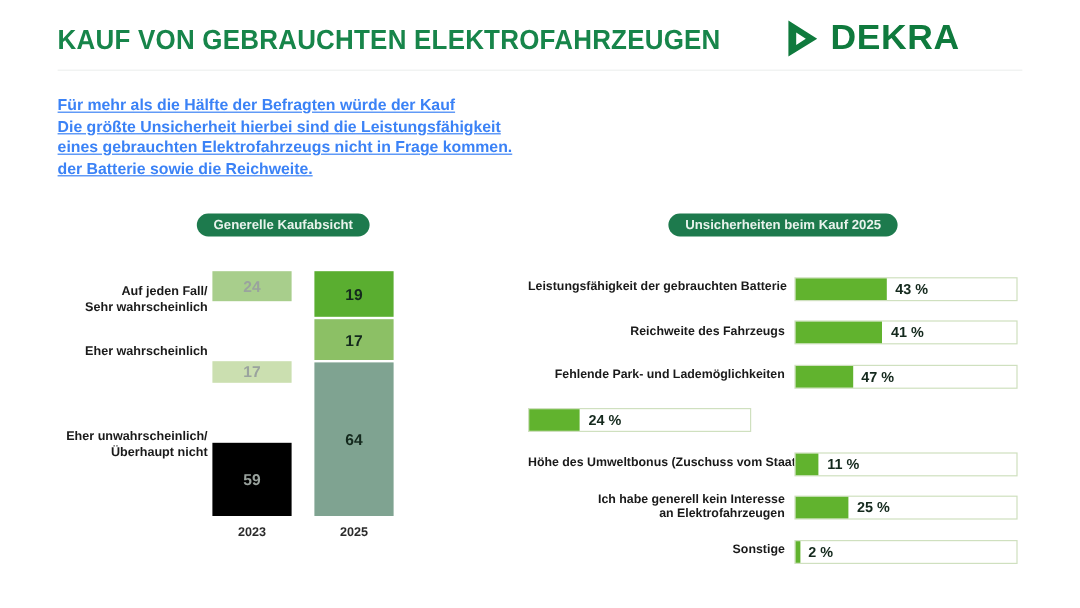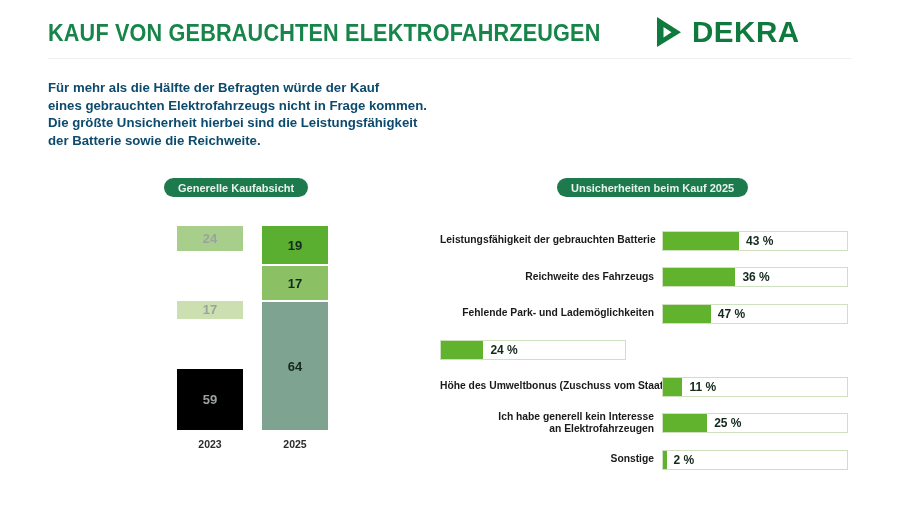--- a/index.html
+++ b/index.html
@@ -27,21 +27,21 @@
   }
   .logo-mark{width:28px;height:32px;display:block;}
   .logo-word{
     font-size:29px;font-weight:700;color:#0f7a3d;letter-spacing:.5px;
     transform:scaleX(1.02);transform-origin:left center;line-height:1;
   }
 
   
   .subtitle{
     position:absolute;left:48px;top:79px;width:470px;
-    font-size:13.2px;font-weight:700;line-height:17.6px;color:#0c4a6e;
+    font-size:13.2px;font-weight:700;line-height:17.6px;color:#3b82f6;text-decoration:underline;
   }
   .subtitle div{white-space:nowrap;}
 
   
   .pill{
     position:absolute;height:19px;border-radius:10px;background:#1d7a4d;
     color:#e9f3ec;font-size:11px;font-weight:700;
     display:flex;align-items:center;justify-content:center;
     padding:0 14px;white-space:nowrap;
   }
@@ -102,29 +102,42 @@
 
   <div class="logo">
     <svg class="logo-mark" viewBox="0 0 28 32">
       <path d="M2 1 L2 31 L26 16.2 L2 1 Z M8.5 11 L16.5 16.2 L8.5 21.5 Z" fill="#0f7a3d"></path>
     </svg>
     <div class="logo-word">DEKRA</div>
   </div>
 
   <div class="subtitle">
     <div>Für mehr als die Hälfte der Befragten würde der Kauf</div>
+    <div>Die größte Unsicherheit hierbei sind die Leistungsfähigkeit</div>
     <div>eines gebrauchten Elektrofahrzeugs nicht in Frage kommen.</div>
-    <div>Die größte Unsicherheit hierbei sind die Leistungsfähigkeit</div>
     <div>der Batterie sowie die Reichweite.</div>
   </div>
 
   <div class="pill pill-left">Generelle Kaufabsicht</div>
   <div class="pill pill-right">Unsicherheiten beim Kauf 2025</div>
 
   <div class="stack-wrap">
+    <div class="cat-labels" id="stack-cat-labels">
+        <div class="cat-label" style="top: 11px;">
+          <span style="display: block;">Auf jeden Fall/</span>
+          <span style="display: block;">Sehr wahrscheinlich</span>
+        </div>
+        <div class="cat-label" style="top: 60.5px;">
+          <span style="display: block;">Eher wahrscheinlich</span>
+        </div>
+        <div class="cat-label" style="top: 132px;">
+          <span style="display: block;">Eher unwahrscheinlich/</span>
+          <span style="display: block;">Überhaupt nicht</span>
+        </div>
+      </div>
     <div class="stack-col stack-2023" id="stack-col-0">
         <div class="seg" style="height: 48px; background: rgb(168, 206, 140); color: rgb(154, 163, 158);">24</div>
         <div class="seg" style="height: 34px; background: rgb(203, 223, 176); color: rgb(154, 163, 158);">17</div>
         <div class="seg" style="height: 118px; background: #000000; color: rgb(154, 163, 158);">59</div>
       </div>
     <div class="stack-col stack-2025" id="stack-col-1">
         <div class="seg" style="height: 38px; background: rgb(90, 174, 48); color: rgb(20, 41, 29);">19</div>
         <div class="seg" style="height: 34px; background: rgb(140, 192, 101); color: rgb(20, 41, 29);">17</div>
         <div class="seg" style="height: 128px; background: rgb(127, 163, 145); color: rgb(20, 41, 29);">64</div>
       </div>
@@ -141,21 +154,21 @@
           <div class="bar-fill" style="width: 75.981px; background: rgb(97, 179, 46);"></div>
           <div class="bar-value" style="left: 75.981px;">43 %</div>
         </div>
       </div>
       <div class="bar-row" style="top: 40.5px;">
         <div class="bar-label">
           <span>Reichweite des Fahrzeugs</span>
         </div>
         <div class="bar-track" style="border-color: rgb(207, 224, 191);">
           <div class="bar-fill" style="width: 72.447px; background: rgb(97, 179, 46);"></div>
-          <div class="bar-value" style="left: 72.447px;">36 %</div>
+          <div class="bar-value" style="left: 72.447px;">41 %</div>
         </div>
       </div>
       <div class="bar-row" style="top: 77px;">
         <div class="bar-label">
           <span>Fehlende Park- und Lademöglichkeiten</span>
         </div>
         <div class="bar-track" style="border-color: rgb(207, 224, 191);">
           <div class="bar-fill" style="width: 47.709px; background: rgb(97, 179, 46);"></div>
           <div class="bar-value" style="left: 47.709px;">47 %</div>
         </div>

